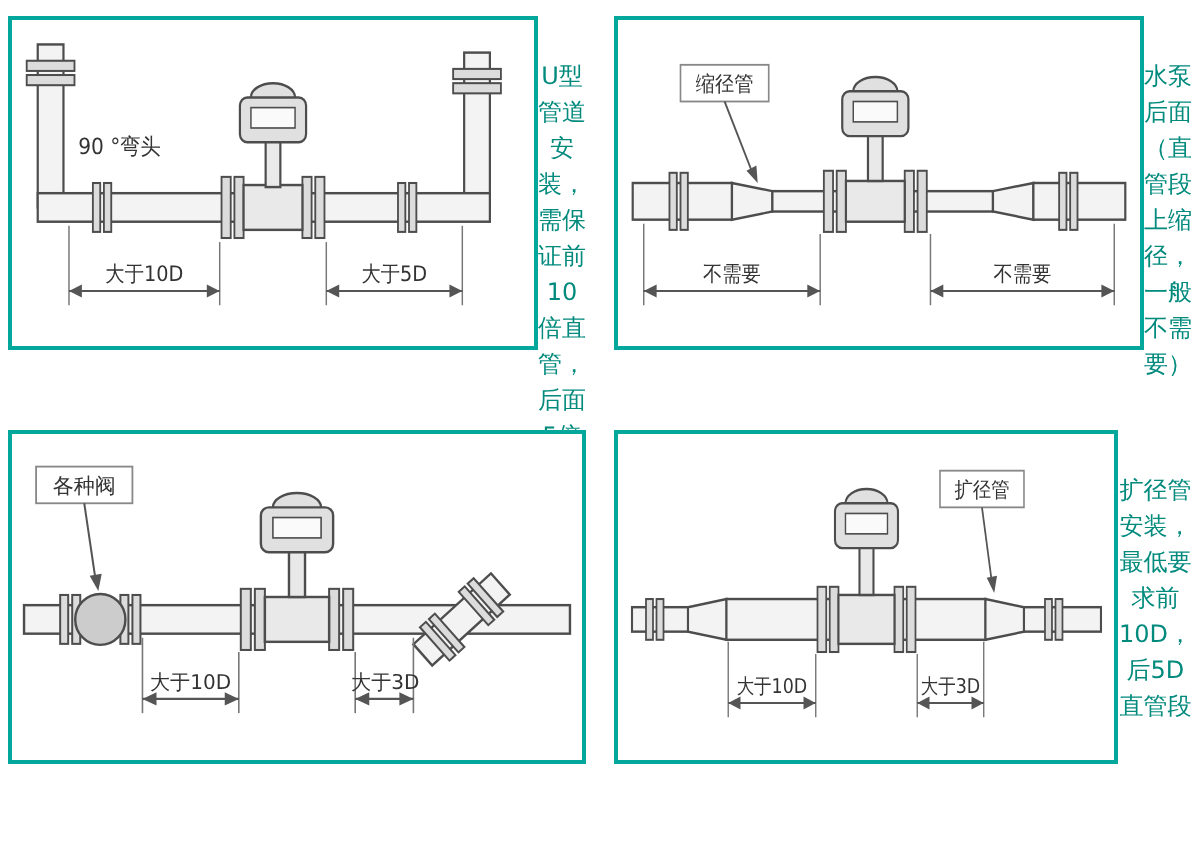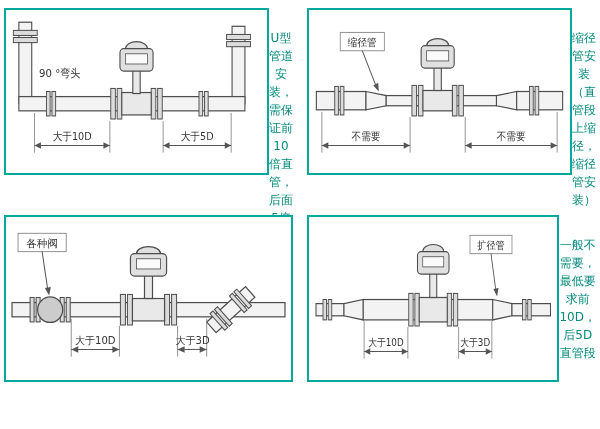--- a/index.html
+++ b/index.html
@@ -140,21 +140,21 @@
           <line class="extline" x1="170" y1="105" x2="170" y2="140"></line>
           <line class="extline" x1="270" y1="100" x2="270" y2="140"></line>
           <line class="dimline" x1="170" y1="133" x2="270" y2="133"></line>
           <polygon class="arrow" points="170,133 177,129.8 177,136.2"></polygon>
           <polygon class="arrow" points="270,133 263,129.8 263,136.2"></polygon>
           <text class="dimtext" x="220" y="128" text-anchor="middle">不需要</text>
         </g>
       </svg>
     </div>
     <div class="caption">
-      <div>缩径管安装（直管段上缩径，缩径管安装）</div>
+      <div>水泵后面（直管段上缩径，一般不需要）</div>
     </div>
   </div>
 
   <div class="cell">
     <div class="panel">
       <svg viewBox="0 0 284 160" preserveAspectRatio="none">
         <rect class="pipe" x="6" y="84" width="272" height="14"></rect>
         <g>
           <rect class="flange" x="24" y="79" width="4" height="24"></rect>
           <rect class="flange" x="30" y="79" width="4" height="24"></rect>
@@ -249,17 +249,17 @@
           <line class="extline" x1="171" y1="108" x2="171" y2="139"></line>
           <line class="extline" x1="209" y1="102" x2="209" y2="139"></line>
           <line class="dimline" x1="171" y1="132" x2="209" y2="132"></line>
           <polygon class="arrow" points="171,132 178,128.8 178,135.2"></polygon>
           <polygon class="arrow" points="209,132 202,128.8 202,135.2"></polygon>
           <text class="dimtext small" x="190" y="127" text-anchor="middle">大于3D</text>
         </g>
       </svg>
     </div>
     <div class="caption">
-      <div>一般不需要，最低要求前10D，后5D直管段</div>
+      <div>扩径管安装，最低要求前10D，后5D直管段</div>
     </div>
   </div>
 
 </div>
 
 </body></html>

